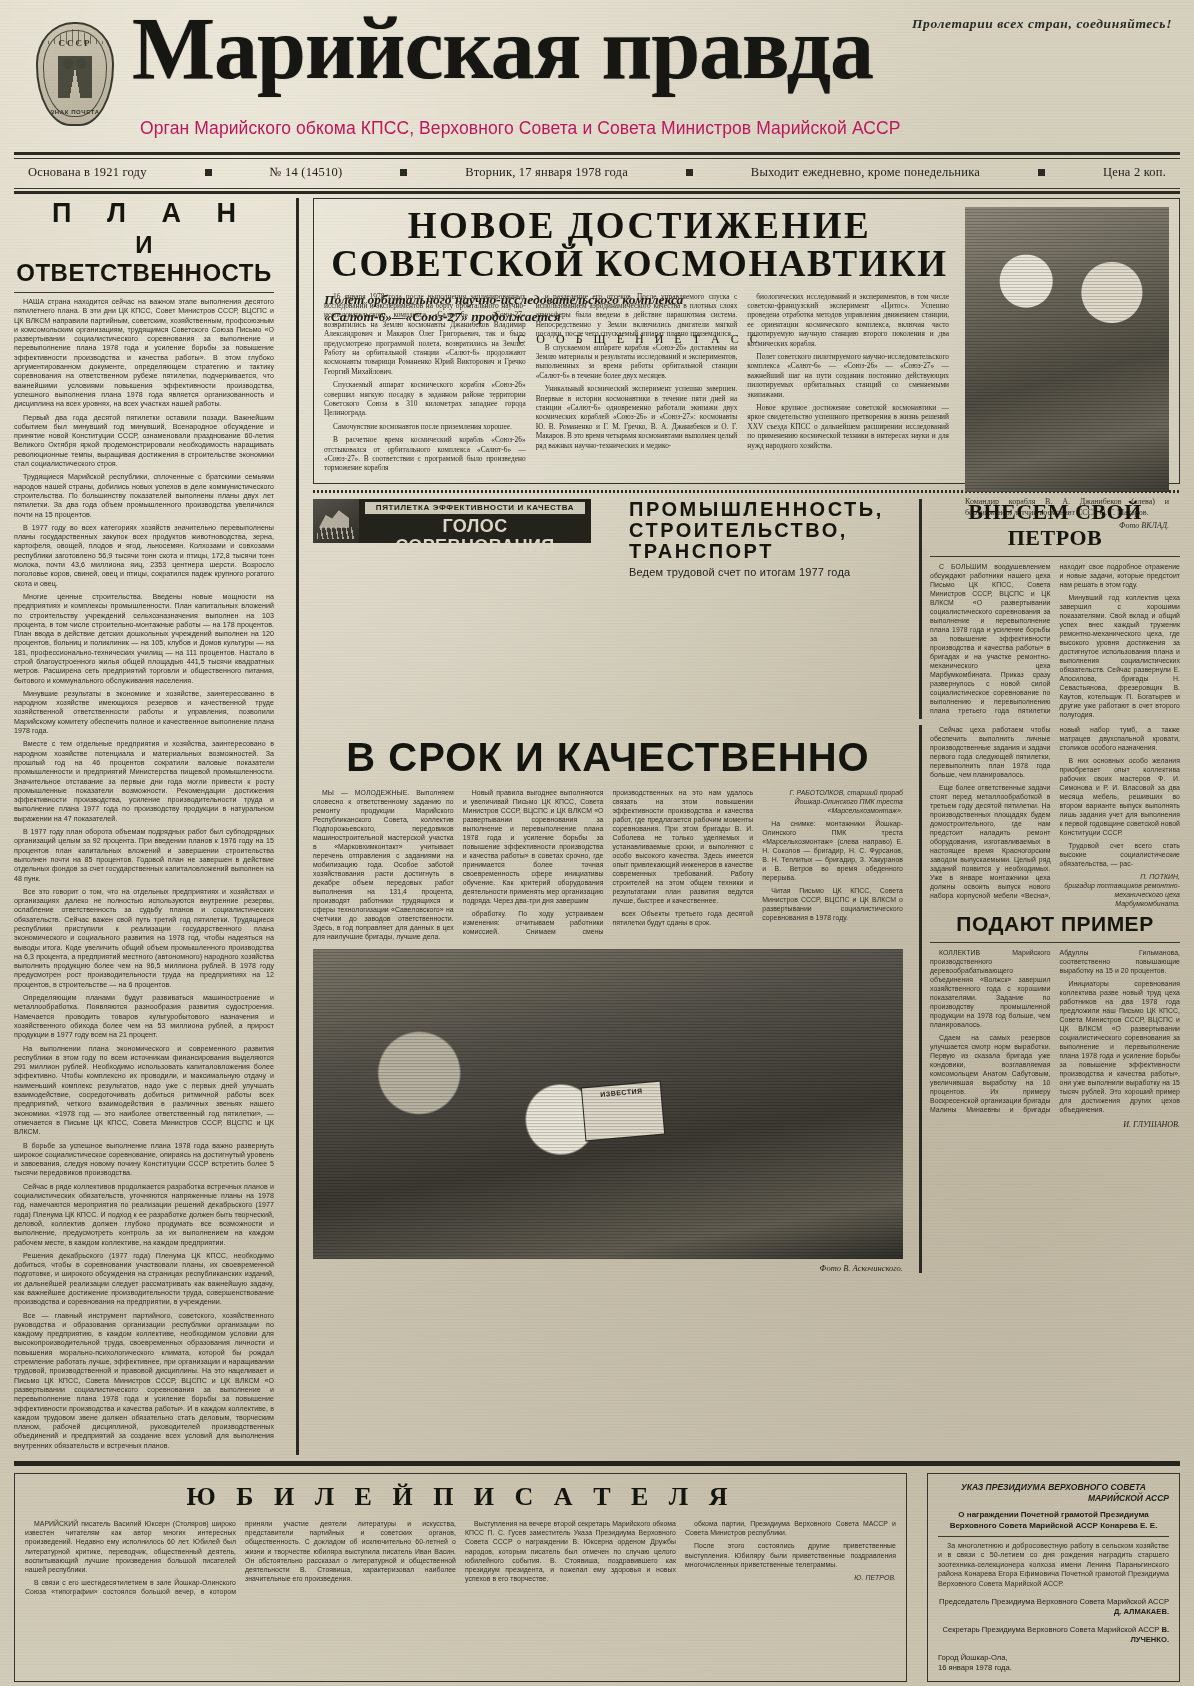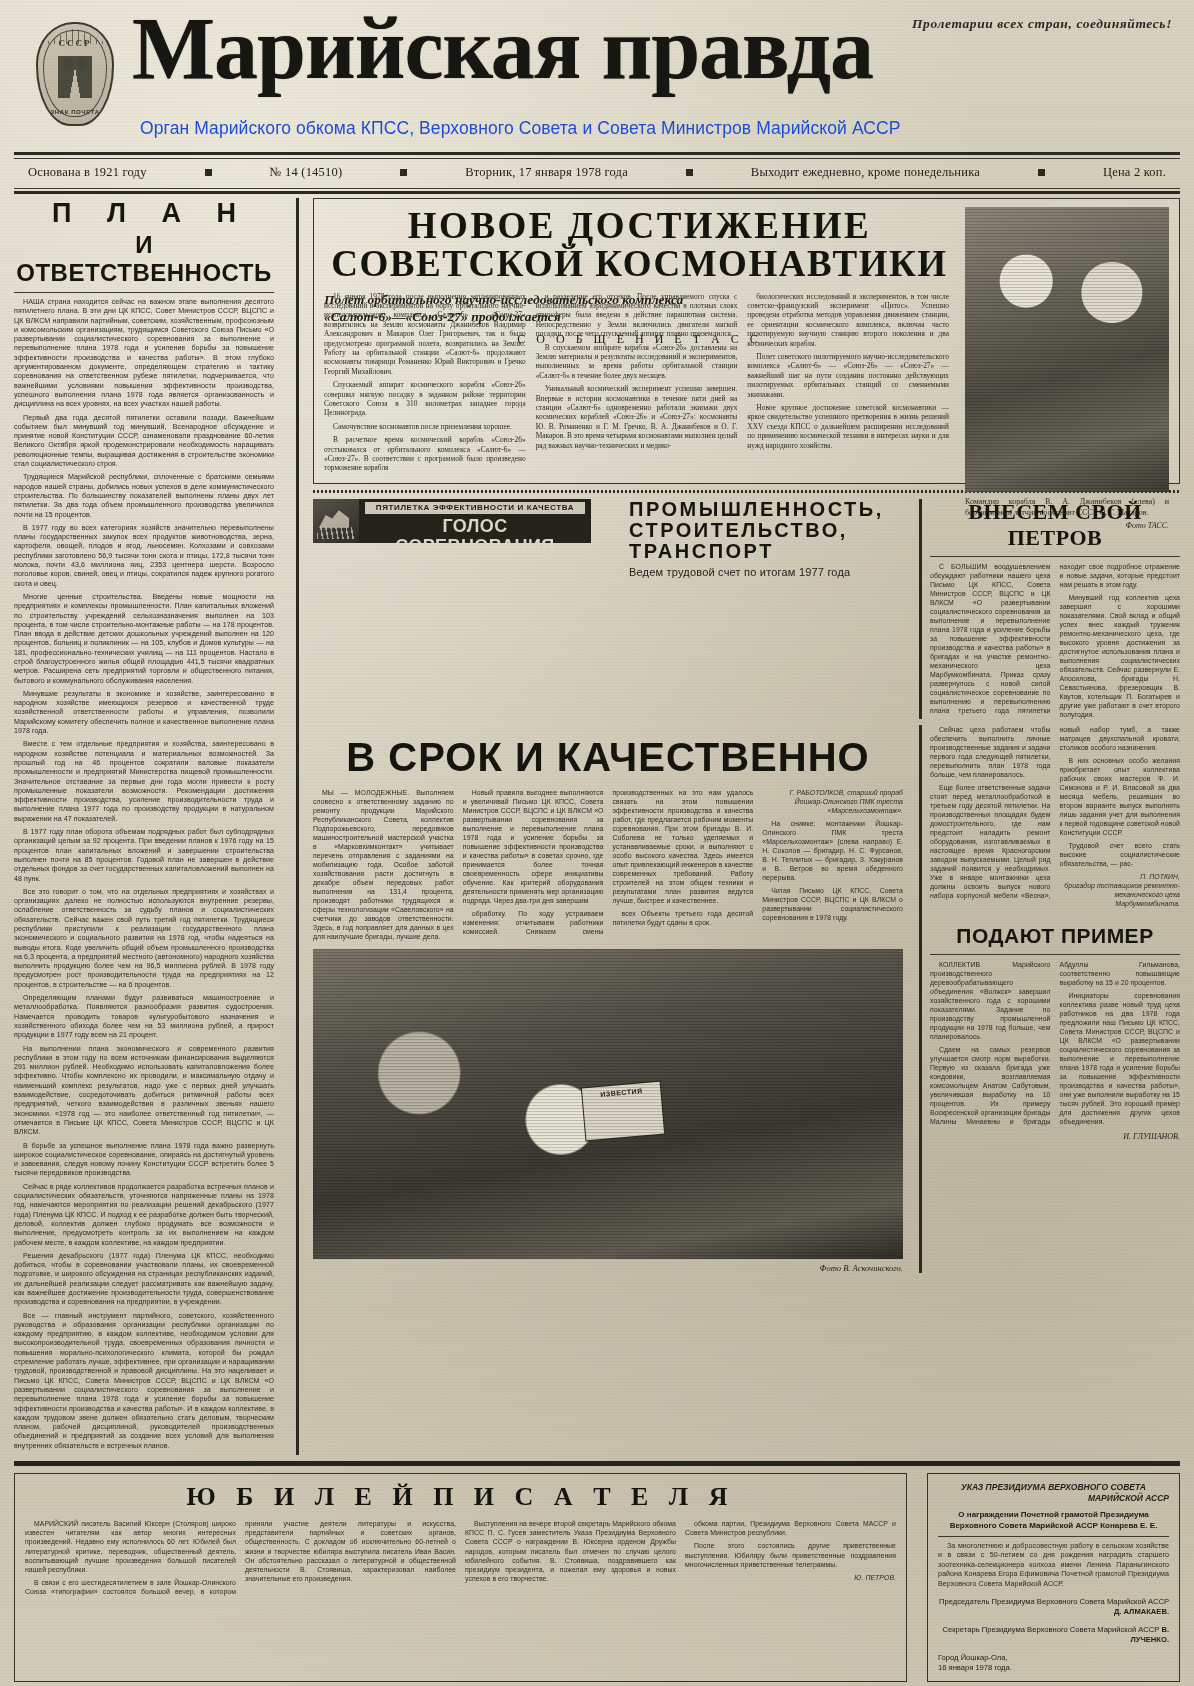--- a/index.html
+++ b/index.html
@@ -77,21 +77,21 @@
     font-family:"Liberation Serif", serif;
     font-weight:700;font-size:88px;line-height:.98;
     letter-spacing:-1px;color:#161612;
     text-shadow:0 0 1px rgba(0,0,0,.5);
     white-space:nowrap;
   }
   .subtitle{
     position:absolute;left:126px;right:8px;top:118px;
     font-family:"Liberation Sans", sans-serif;
     font-size:17.5px;font-weight:500;letter-spacing:.1px;
-    color:#1d4ed8;white-space:nowrap;
+    color:#be185d;white-space:nowrap;
   }
   .rule-thick{height:3px;background:#2a2a22;margin:2px 0 0;}
   .rule-thin{height:1px;background:#3a3a30;margin:2.5px 0;}
 
   .infobar{
     display:flex;align-items:center;justify-content:space-between;
     padding:4px 14px 5px;
     font-family:"Liberation Serif", serif;
     font-size:12.5px;color:#22221c;letter-spacing:.2px;
   }
@@ -228,21 +228,21 @@
     box-shadow:0 0 0 1px #2b2b22;
   }
   .photo2 .news span{
     display:block;font-size:7px;font-weight:700;text-align:center;margin-top:4px;color:#1e1e18;
     letter-spacing:.5px;
   }
   .credit{font-family:"Liberation Serif",serif;font-size:8.5px;text-align:right;margin-top:4px;font-style:italic;}
 
   .podaut{
     font-family:"Liberation Sans",sans-serif;font-weight:700;font-size:21px;
-    text-align:center;letter-spacing:.5px;color:#16160f;margin:16px 0 6px;
+    text-align:center;letter-spacing:.5px;color:#16160f;margin:4px 0 6px;
   }
   .sign{font-family:"Liberation Serif",serif;font-size:8px;text-align:right;font-style:italic;margin-top:4px;}
 
   
   .bot{display:flex;margin-top:6px;}
   .bot-left{flex:1;border:1px solid #35352c;padding:8px 10px;box-sizing:border-box;}
   .bot-right{width:253px;margin-left:20px;border:1px solid #35352c;padding:8px 10px;box-sizing:border-box;}
   .jub{
     font-family:"Liberation Serif",serif;font-weight:700;font-size:26px;
     letter-spacing:7px;color:#15150f;text-align:center;margin-bottom:7px;
@@ -336,21 +336,21 @@
             </div>
             <div class="feat-sub">
               <div>Полет орбитального научно-исследовательского комплекса</div>
               <div>«Салют-6»—«Союз-27» продолжается</div>
             </div>
             <div class="tass">С О О Б Щ Е Н И Е   Т А С С</div>
           </div>
           <div class="photo-wrap">
             <div class="photo"></div>
             <div class="cap">Командир корабля В. А. Джанибеков (слева) и бортинженер, летчик-космонавт СССР О. Г. Макаров.</div>
-            <div class="cap cap-credit">Фото ТАСС.</div>
+            <div class="cap cap-credit">Фото ВКЛАД.</div>
           </div>
         </div>
 
         <div class="three" style="margin-top:-240px;width:calc(100% - 220px);">
           <div class="body-serif">
             <p>16 января 1978 года после выполнения запланированных исследований и экспериментов на борту орбитального научно-исследовательского комплекса «Салют-6» — «Союз-27» возвратились на Землю космонавты Джанибеков Владимир Александрович и Макаров Олег Григорьевич, так и было предусмотрено программой полета, возвратились на Землю. Работу на орбитальной станции «Салют-6» продолжают космонавты товарищи Романенко Юрий Викторович и Гречко Георгий Михайлович.</p>
             <p>Спускаемый аппарат космического корабля «Союз-26» совершил мягкую посадку в заданном районе территории Советского Союза в 310 километрах западнее города Целинограда.</p>
             <p>Самочувствие космонавтов после приземления хорошее.</p>
             <p>В расчетное время космический корабль «Союз-26» отстыковался от орбитального комплекса «Салют-6» — «Союз-27». В соответствии с программой было произведено торможение корабля</p>
           </div>

